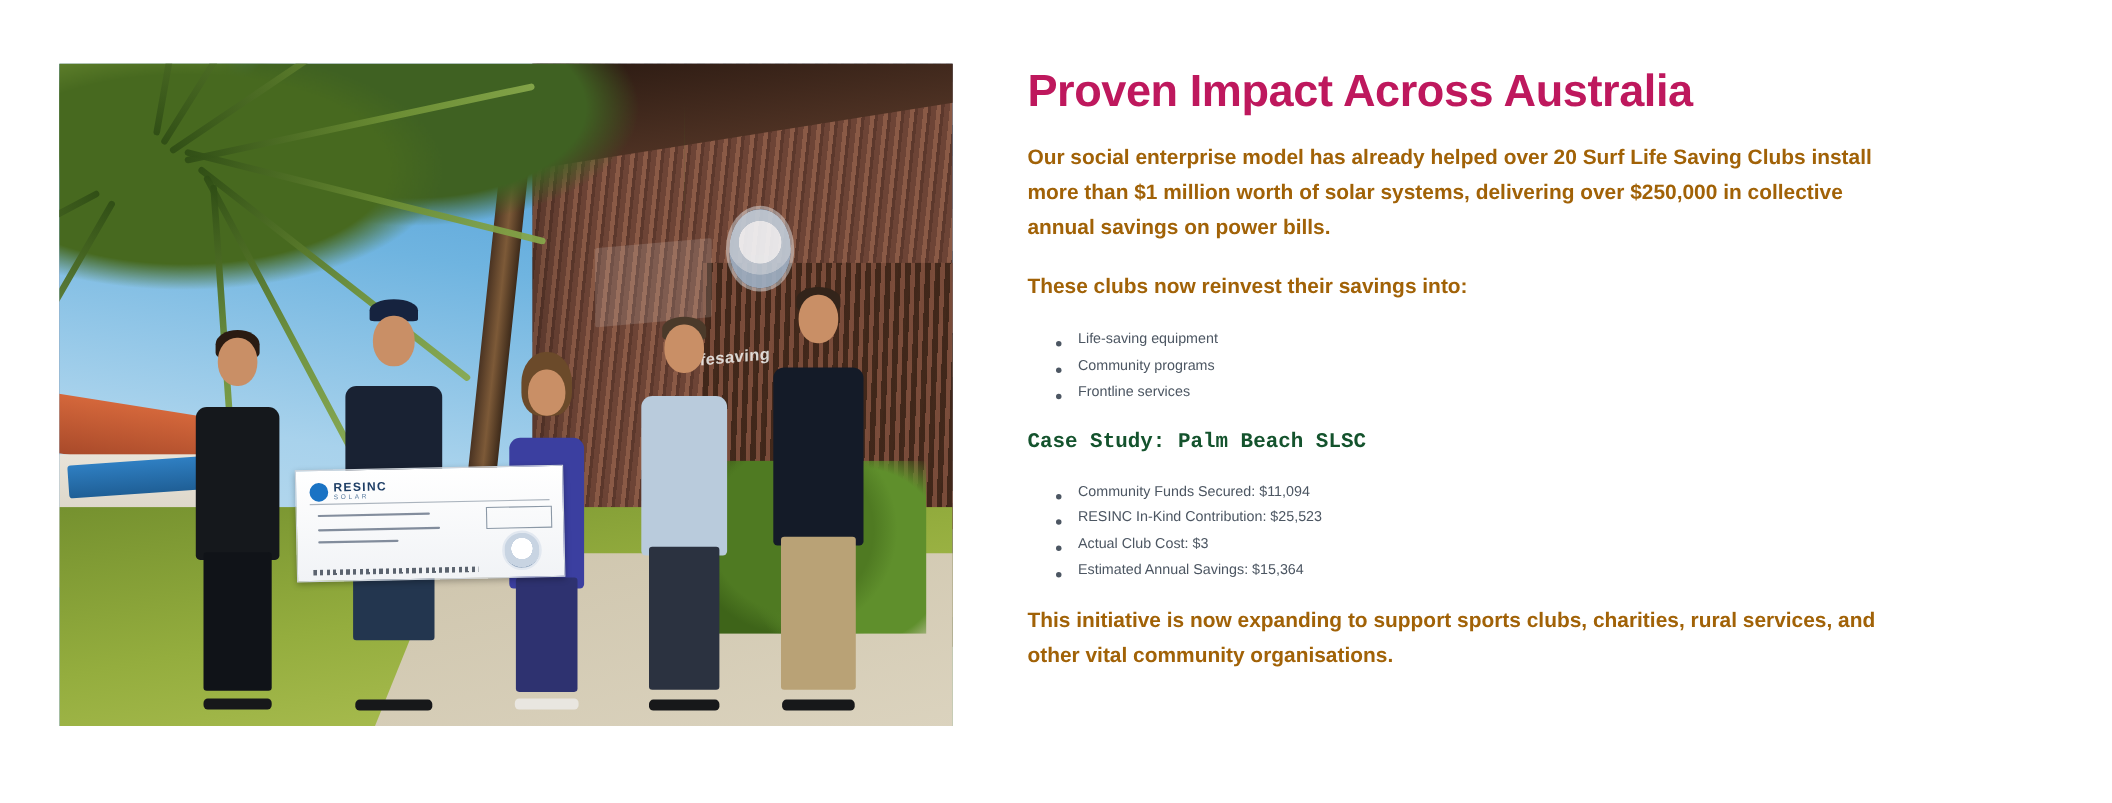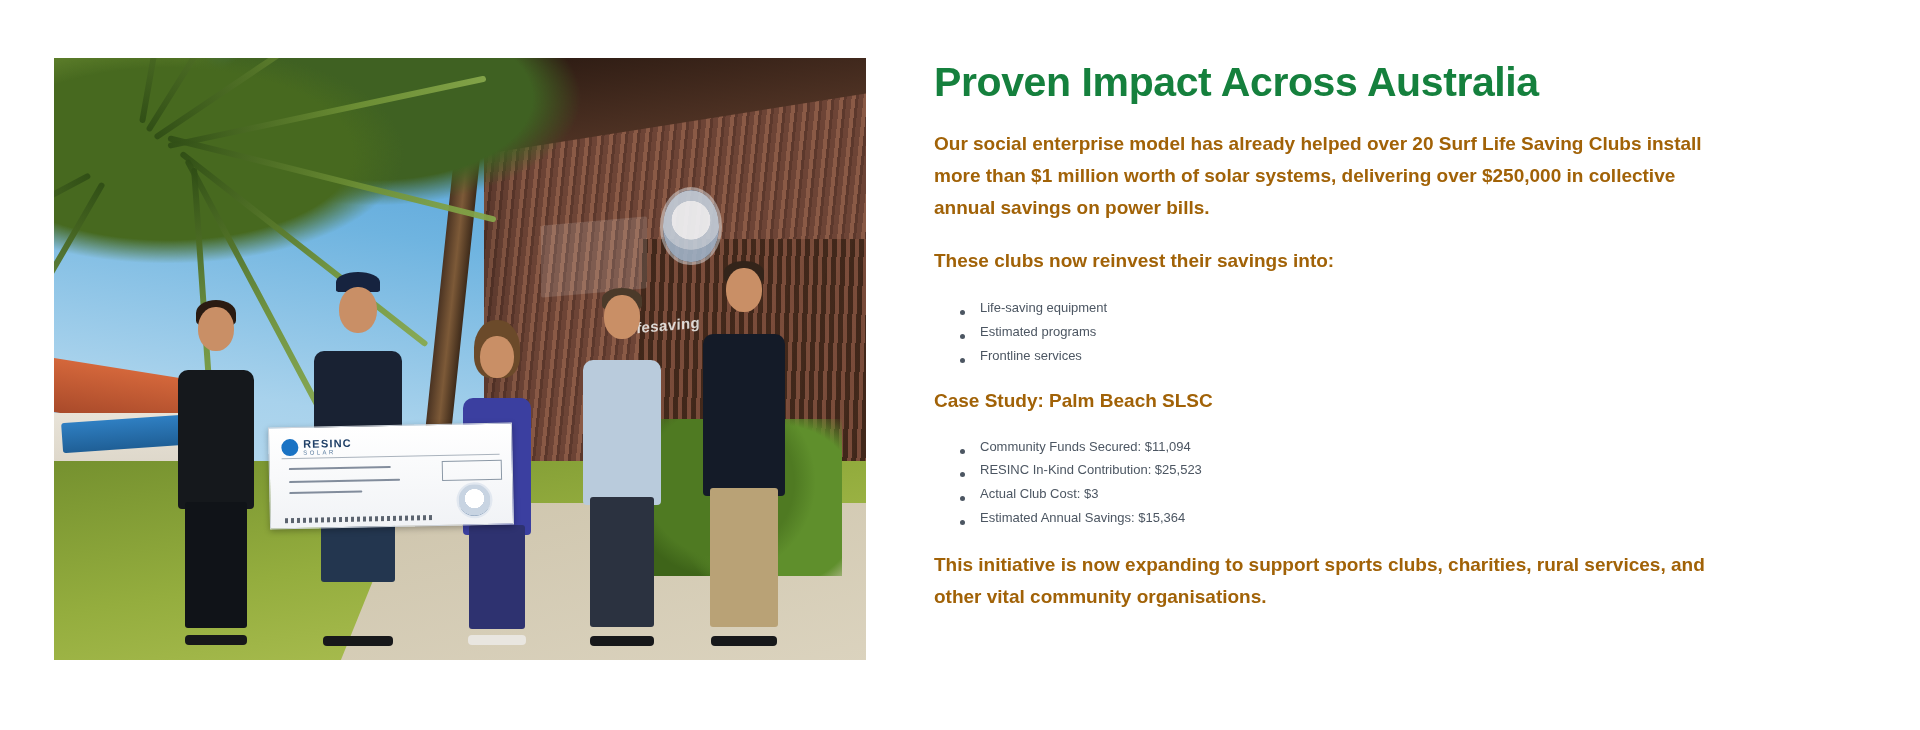--- a/index.html
+++ b/index.html
@@ -283,41 +283,42 @@
   .text-col {
     flex: 1;
     padding: 0 180px 0 68px;
     color: #4a5560;
   }
 
   .headline {
     font-size: 41px;
     line-height: 1.18;
     font-weight: bold;
-    color: #15803d;
+    color: #be185d;
     letter-spacing: -0.4px;
     margin-bottom: 22px;
     font-family: "Liberation Sans", sans-serif;
   }
 
   .para {
     font-size: 19px;
     line-height: 1.68;
     color: #a16207;
     margin-bottom: 21px;
     max-width: 835px;
     font-weight: bold;
   }
 
   .sub-heading {
     font-size: 19px;
     line-height: 1.6;
     font-weight: bold;
-    color: #a16207;
+    color: #14532d;
     margin-bottom: 20px;
+    font-family: Liberation Mono, monospace;
   }
 
   ul.bullets {
     list-style: none;
     margin: 0 0 21px 0;
     padding: 0 0 0 26px;
   }
 
   ul.bullets li {
     position: relative;
@@ -440,21 +441,21 @@
   <div class="text-col">
 
     <h1 class="headline">Proven Impact Across Australia</h1>
 
     <p class="para">Our social enterprise model has already helped over 20 Surf Life Saving Clubs install more than $1 million worth of solar systems, delivering over $250,000 in collective annual savings on power bills.</p>
 
     <p class="para">These clubs now reinvest their savings into:</p>
 
     <ul class="bullets">
       <li>Life-saving equipment</li>
-      <li>Estimated programs</li>
+      <li>Community programs</li>
       <li>Frontline services</li>
     </ul>
 
     <p class="sub-heading">Case Study: Palm Beach SLSC</p>
 
     <ul class="bullets">
       <li>Community Funds Secured: $11,094</li>
       <li>RESINC In-Kind Contribution: $25,523</li>
       <li>Actual Club Cost: $3</li>
       <li>Estimated Annual Savings: $15,364</li>

